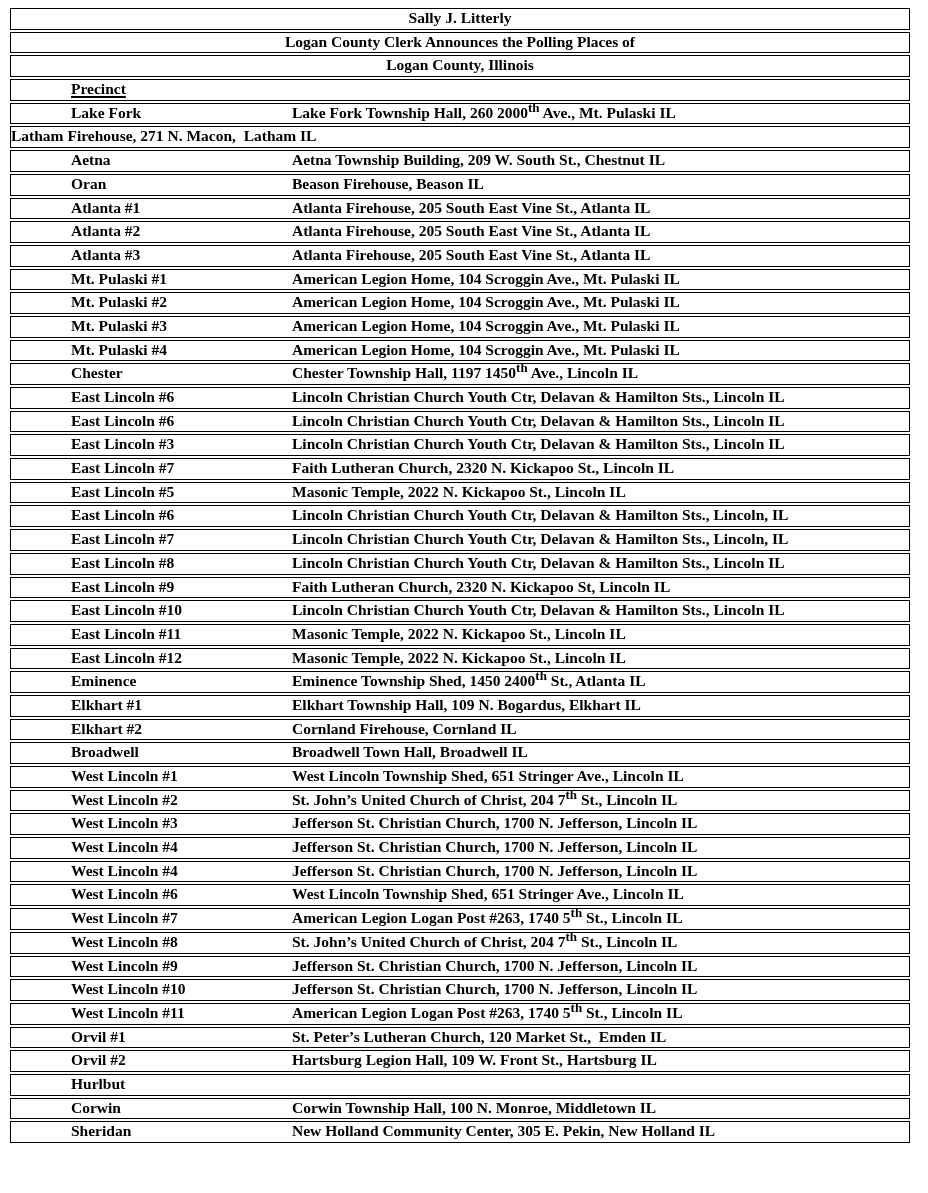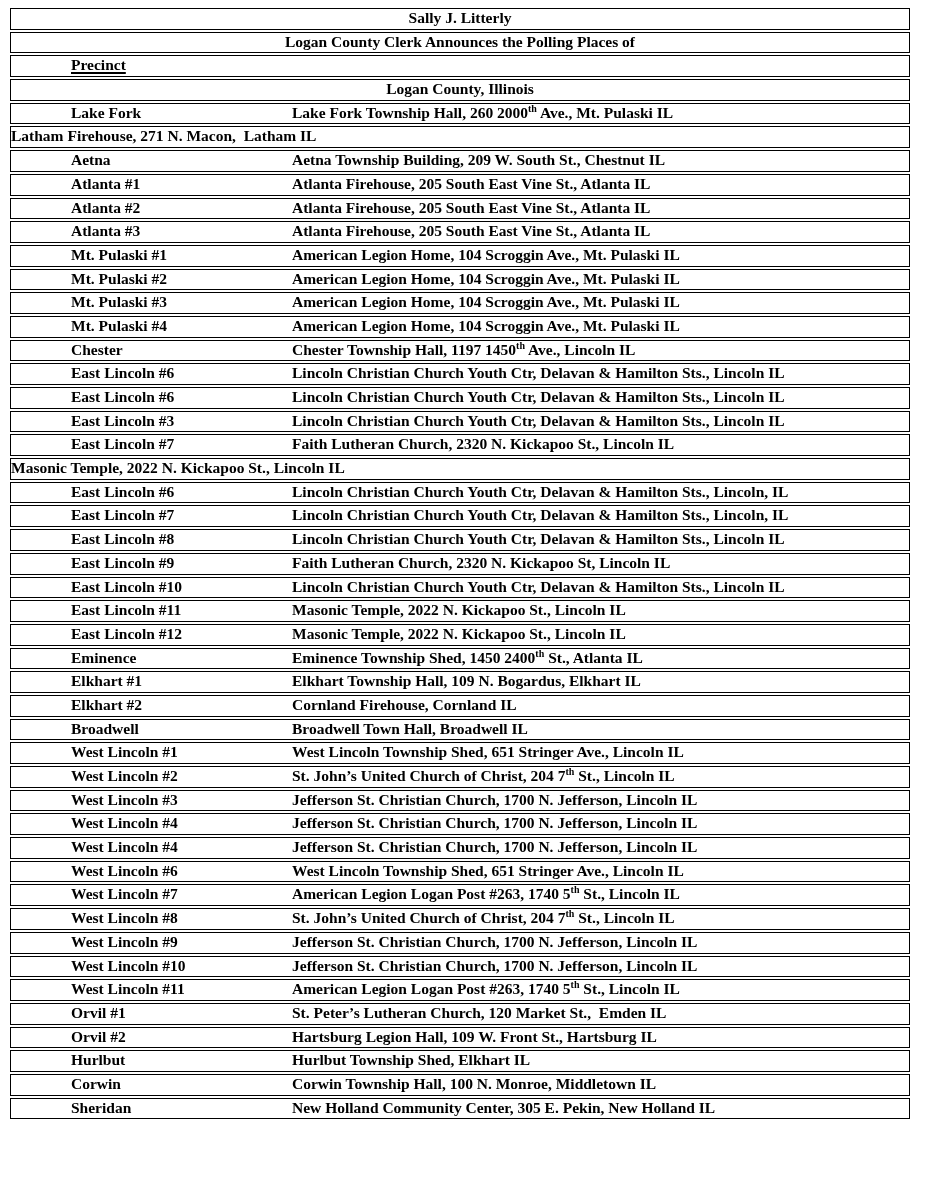--- a/index.html
+++ b/index.html
@@ -50,60 +50,64 @@
     white-space: pre;
     overflow: hidden;
   }
   .precinct-header-label {
     padding-left: 60px;
     text-decoration: underline;
     text-decoration-thickness: 1.5px;
     text-underline-offset: 2px;
   }
   sup {
-    font-size: 10px;
+    font-size: 13px;
     line-height: 0;
     vertical-align: super;
   }
 </style>
 </head>
 <body>
 
 <div class="page">
   <div class="doc-table">
 
     <div class="row title-row">
       <span>Sally J. Litterly</span>
     </div>
 
     <div class="row title-row">
       <span>Logan County Clerk Announces the Polling Places of</span>
     </div>
 
+    <div class="row title-row">
+      <span>Logan County, Illinois</span>
+    </div>
+
     <div class="row">
       <span class="precinct-header-label">Precinct</span>
     </div>
 
-    <div class="row title-row">
-      <span>Logan County, Illinois</span>
-    </div>
-
     <div id="rows">
         <div class="row">
           <div class="cell-precinct">Lake Fork</div>
           <div class="cell-location">Lake Fork Township Hall, 260 2000<sup>th</sup> Ave., Mt. Pulaski IL</div>
         </div>
         <div class="row">
           <div class="cell-location">Latham Firehouse, 271 N. Macon,  Latham IL</div>
         </div>
         <div class="row">
           <div class="cell-precinct">Aetna</div>
           <div class="cell-location">Aetna Township Building, 209 W. South St., Chestnut IL</div>
         </div>
         <div class="row">
+          <div class="cell-precinct">Oran</div>
+          <div class="cell-location">Beason Firehouse, Beason IL</div>
+        </div>
+        <div class="row">
           <div class="cell-precinct">Atlanta #1</div>
           <div class="cell-location">Atlanta Firehouse, 205 South East Vine St., Atlanta IL</div>
         </div>
         <div class="row">
           <div class="cell-precinct">Atlanta #2</div>
           <div class="cell-location">Atlanta Firehouse, 205 South East Vine St., Atlanta IL</div>
         </div>
         <div class="row">
           <div class="cell-precinct">Atlanta #3</div>
           <div class="cell-location">Atlanta Firehouse, 205 South East Vine St., Atlanta IL</div>
@@ -138,20 +142,21 @@
         </div>
         <div class="row">
           <div class="cell-precinct">East Lincoln #3</div>
           <div class="cell-location">Lincoln Christian Church Youth Ctr, Delavan &amp; Hamilton Sts., Lincoln IL</div>
         </div>
         <div class="row">
           <div class="cell-precinct">East Lincoln #7</div>
           <div class="cell-location">Faith Lutheran Church, 2320 N. Kickapoo St., Lincoln IL</div>
         </div>
         <div class="row">
+          <div class="cell-precinct">East Lincoln #5</div>
           <div class="cell-location">Masonic Temple, 2022 N. Kickapoo St., Lincoln IL</div>
         </div>
         <div class="row">
           <div class="cell-precinct">East Lincoln #6</div>
           <div class="cell-location">Lincoln Christian Church Youth Ctr, Delavan &amp; Hamilton Sts., Lincoln, IL</div>
         </div>
         <div class="row">
           <div class="cell-precinct">East Lincoln #7</div>
           <div class="cell-location">Lincoln Christian Church Youth Ctr, Delavan &amp; Hamilton Sts., Lincoln, IL</div>
         </div>
@@ -238,21 +243,20 @@
         <div class="row">
           <div class="cell-precinct">Orvil #1</div>
           <div class="cell-location">St. Peter’s Lutheran Church, 120 Market St.,  Emden IL</div>
         </div>
         <div class="row">
           <div class="cell-precinct">Orvil #2</div>
           <div class="cell-location">Hartsburg Legion Hall, 109 W. Front St., Hartsburg IL</div>
         </div>
         <div class="row">
           <div class="cell-precinct">Hurlbut</div>
-          <div class="cell-location">Hurlbut Township Shed, Elkhart IL</div>
         </div>
         <div class="row">
           <div class="cell-precinct">Corwin</div>
           <div class="cell-location">Corwin Township Hall, 100 N. Monroe, Middletown IL</div>
         </div>
         <div class="row">
           <div class="cell-precinct">Sheridan</div>
           <div class="cell-location">New Holland Community Center, 305 E. Pekin, New Holland IL</div>
         </div>
       </div>

